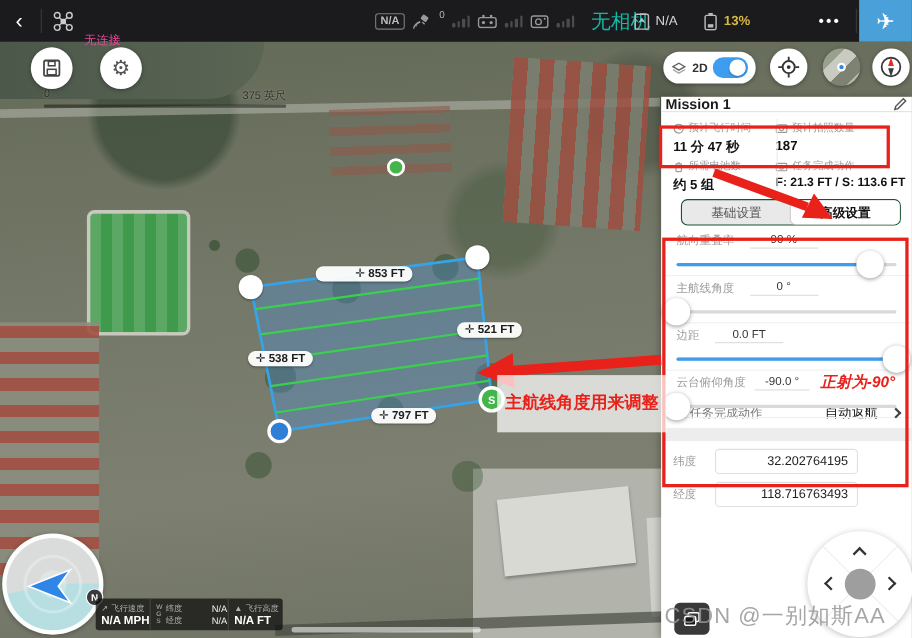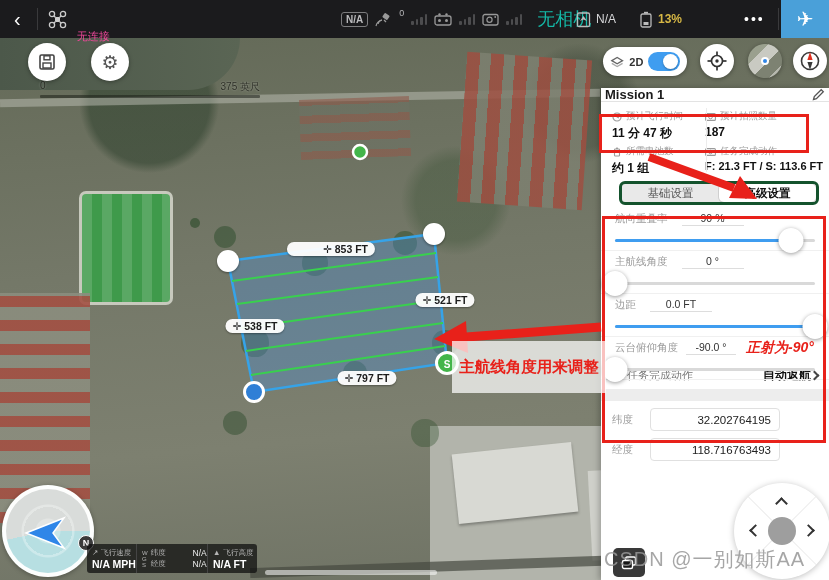--- a/index.html
+++ b/index.html
@@ -84,38 +84,38 @@
   .p-header { height:14px; display:flex; align-items:center; justify-content:space-between; padding:0 4px; border-bottom:1px solid #e3e3e3; }
   .p-title { font-size:13px; font-weight:bold; color:#1a1a1a; }
   .p-stats { height:76px; position:relative; display:grid; grid-template-columns:1fr 1.18fr; padding:6px 0 0 11px; }
   .p-stats .vdiv { position:absolute; left:105px; top:6px; width:1px; height:64px; background:#ececec; }
   .stat { padding-right:6px; }
   .stat .s-label { display:flex; align-items:center; gap:4px; font-size:9.5px; color:#9b9b9b; margin-top:2px; white-space:nowrap; }
   .stat .s-value { font-size:12px; font-weight:bold; color:#111; margin-top:2px; white-space:nowrap; }
   .stat.col2 { padding-left:10px; }
 
   .p-tabs { height:30px; padding:3px 10px; }
-  .tabs-box { display:flex; height:24px; background:#e9e9e9; border-radius:6px; border:3px solid #14532d; overflow:hidden;margin-left:8px; }
+  .tabs-box { display:flex; height:24px; background:#e9e9e9; border-radius:6px; border:1px solid #14532d; overflow:hidden;margin-left:8px; }
   .tab { flex:1; display:flex; align-items:center; justify-content:center; font-size:11.5px; color:#555; cursor:pointer; }
   .tab.sel { background:#fff; border-radius:5px; box-shadow:0 0 0 1px #cfcfcf; font-weight:bold; color:#111; }
 
   .p-sliders { height:153px; }
   .slider-group { height:43px; padding:3px 14px 0; border-bottom:1px solid #f0f0f0; position:relative; }
   .sg-head { display:flex; align-items:center; height:16px; }
   .sg-label { font-size:10.5px; color:#9b9b9b; }
   .sg-value { font-size:10.5px; color:#333; border-bottom:1px solid #ddd; min-width:62px; text-align:center; margin-left:14px; padding:0 4px 1px; cursor:text; }
   .sg-note { font-size:14px; font-weight:bold; color:#e8211a; margin-left:10px; white-space:nowrap;font-style:italic; }
   .sg-track { position:relative; margin-top:12px; height:3px; background:#d9d9d9; border-radius:2px; cursor:pointer; }
   .sg-fill { position:absolute; left:0; top:0; height:3px; background:#3f9df0; border-radius:2px; }
   .sg-handle { position:absolute; top:-11px; width:25px; height:25px; border-radius:50%; background:#fff;
     box-shadow:0 1px 4px rgba(0,0,0,.4); transform:translateX(-50%); cursor:grab; }
 
   .p-finish { height:28px; display:flex; align-items:center; justify-content:space-between; padding:0 11px; }
   .p-finish .f-label { display:flex; align-items:center; gap:5px; font-size:11px; color:#777; }
-  .p-finish .f-value { display:flex; align-items:center; gap:0; font-size:12px; font-weight:bold; color:#111; cursor:pointer; }
+  .p-finish .f-value { display:flex; align-items:center; gap:13px; font-size:12px; font-weight:normal; color:#111; cursor:pointer; }
   .chev { display:inline-block; width:7px; height:7px; border-top:2px solid #444; border-right:2px solid #444; transform:rotate(45deg); }
 
   .p-gap { height:12px; background:#ededed; }
   .p-coords { padding:7px 11px 0; }
   .coord-row { display:flex; align-items:center; margin-bottom:7px; }
   .coord-label { font-size:10.5px; color:#9b9b9b; width:30px; }
   .coord-box { flex:0 0 130px; height:23px; border:1px solid #e0e0e0; border-radius:4px; display:flex; align-items:center; justify-content:flex-end;
     padding:0 8px; font-size:11.5px; color:#222; margin-left:8px; cursor:text; }
 
   
@@ -290,21 +290,21 @@
       <div class="s-value">187</div>
     </div>
     <div class="stat">
       <div class="s-label">
         <svg width="10" height="10" viewBox="0 0 10 10">
             <rect x="2.5" y="2" width="5" height="7" rx="0.8" fill="none" stroke="#9b9b9b" stroke-width="1.1"></rect>
             <rect x="4" y="0.6" width="2" height="1.4" fill="#9b9b9b"></rect>
           </svg>
         <span>所需电池数</span>
       </div>
-      <div class="s-value">约 1 组</div>
+      <div class="s-value">约 5 组</div>
     </div>
     <div class="stat col2">
       <div class="s-label">
         <svg width="11" height="9" viewBox="0 0 11 9">
             <rect x="0.6" y="1.6" width="9.8" height="6.8" rx="1" fill="none" stroke="#9b9b9b" stroke-width="1.1"></rect>
             <circle cx="5.5" cy="5" r="1.8" fill="none" stroke="#9b9b9b" stroke-width="1"></circle>
           </svg>
         <span>任务完成动作</span>
       </div>
       <div class="s-value" style="font-size:11px;">F: 21.3 FT / S: 113.6 FT</div>

